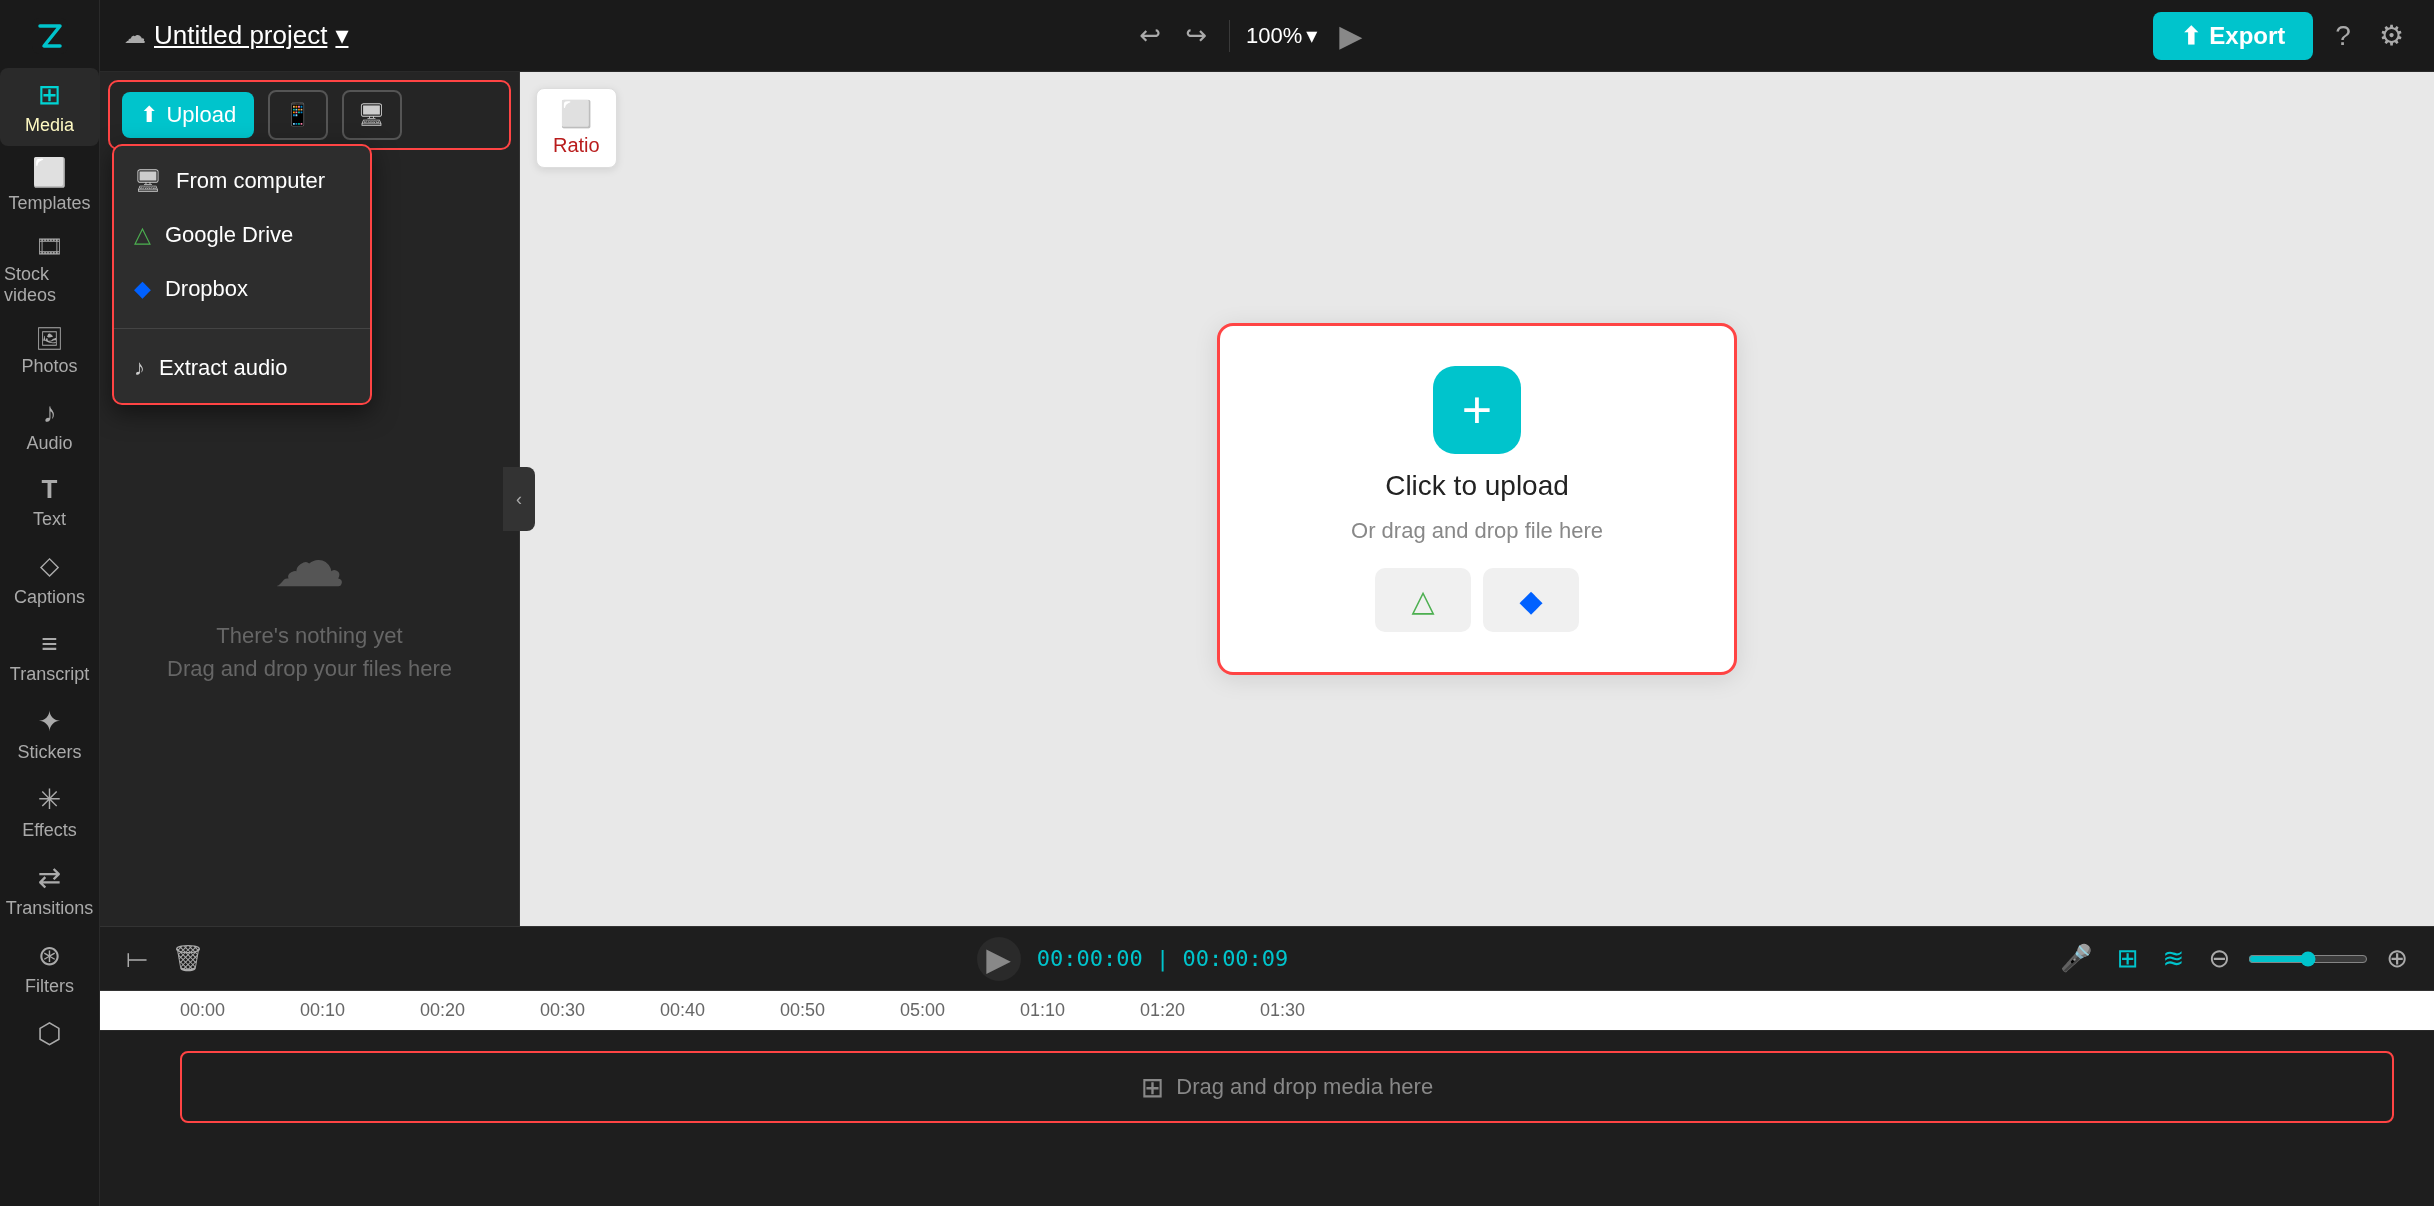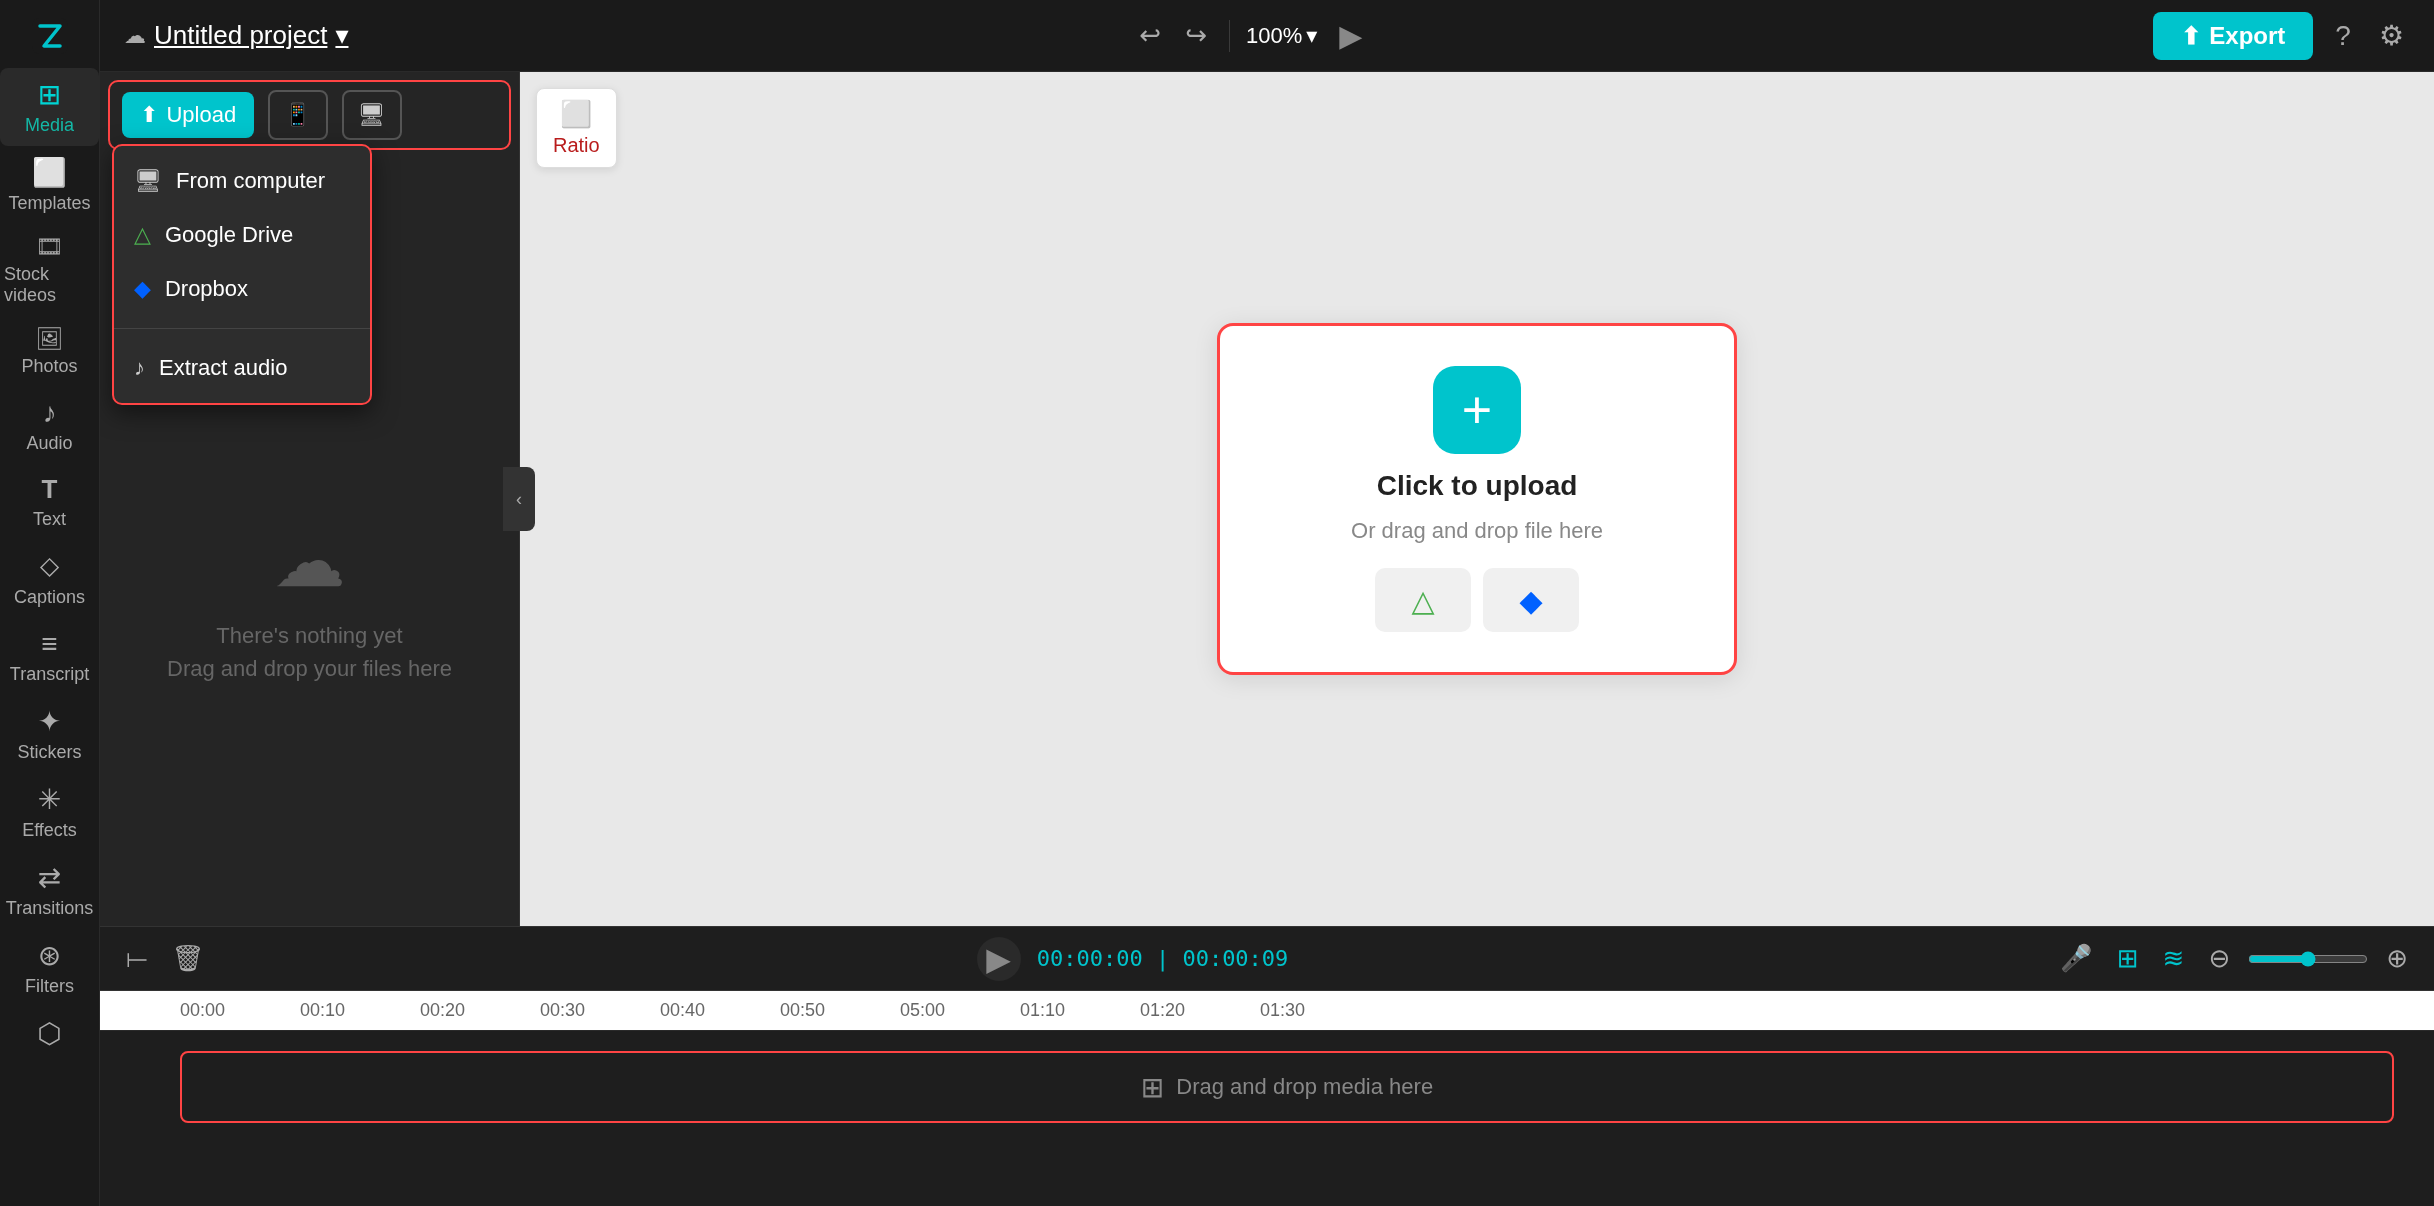--- a/index.html
+++ b/index.html
@@ -35,21 +35,21 @@
       border-radius: 8px;
       font-size: 22px;
       gap: 4px;
     }
     .sidebar-item.active { background: #2a2a2a; }
     .sidebar-item-label {
       font-size: 18px;
       color: #aaa;
       font-weight: 400;
     }
-    .sidebar-item.active .sidebar-item-label { color: #14b8a6; }
+    .sidebar-item.active .sidebar-item-label { color: #fef9c3; }
     .sidebar-item .icon { color: #aaa; font-size: 28px; }
     .sidebar-item.active .icon { color: #00d4d4; }
 
     
     .main-panel {
       display: flex;
       flex-direction: column;
       flex: 1;
       height: 1206px;
     }
@@ -287,21 +287,21 @@
       border-radius: 22px;
       display: flex;
       align-items: center;
       justify-content: center;
       cursor: pointer;
       border: none;
     }
     .upload-plus-btn span { font-size: 52px; color: #fff; font-weight: 300; line-height: 1; }
     .upload-card-title {
       font-size: 28px;
-      font-weight: 700;
+      font-weight: 400;
       color: #222;
     }
     .upload-card-subtitle {
       font-size: 22px;
       color: #888;
       text-align: right;
     }
     .upload-card-actions {
       display: flex;
       gap: 12px;

